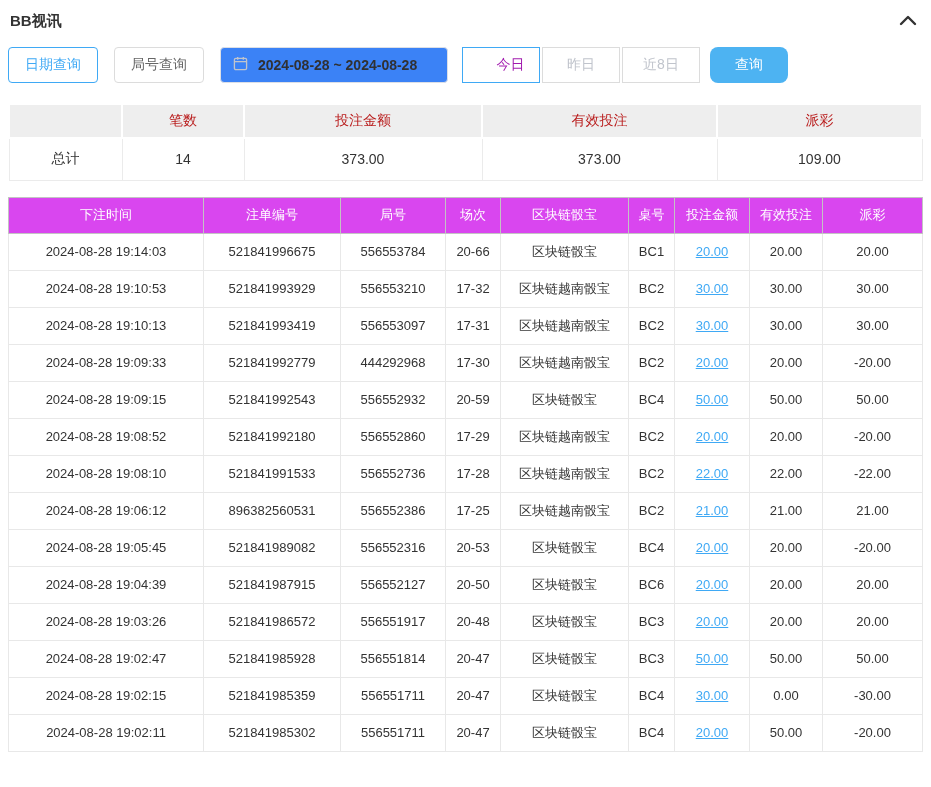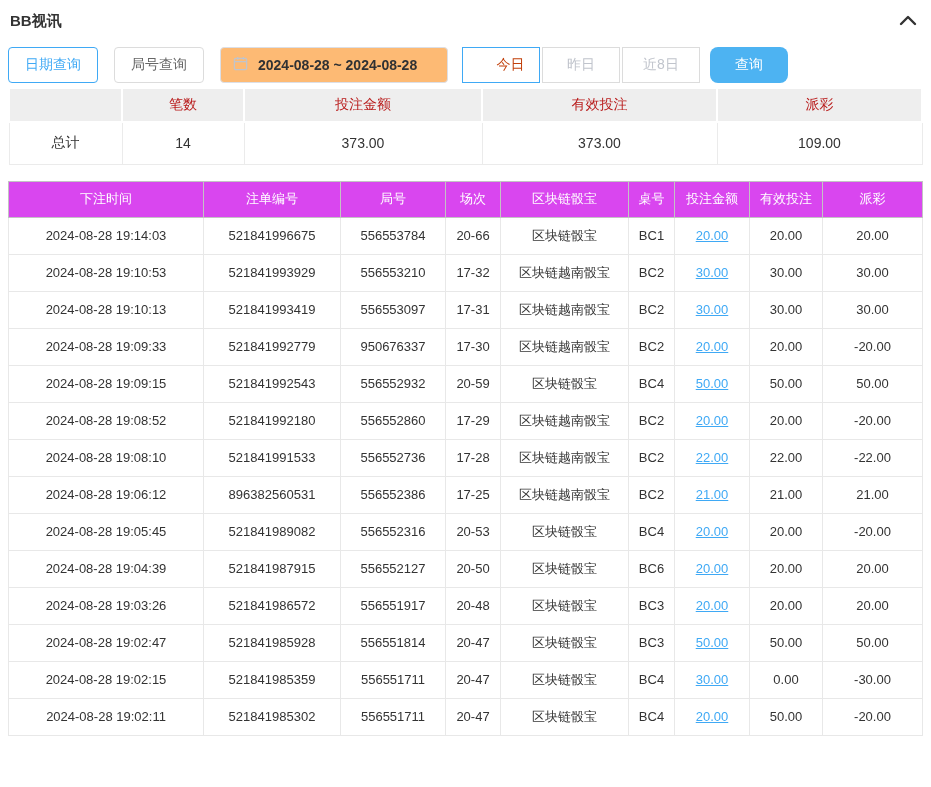--- a/index.html
+++ b/index.html
@@ -25,21 +25,21 @@
   .panel-title { font-size: 15px; font-weight: bold; color: #333; }
   .collapse-btn {
     background: none; border: none; cursor: pointer; padding: 2px;
     display: flex; align-items: center;
   }
 
   
   .toolbar {
     display: flex;
     align-items: center;
-    margin: 10px 0 4px 0;
+    margin: 10px 0 20px 0;
   }
   .btn {
     height: 36px;
     border-radius: 4px;
     background: #fff;
     font-size: 14px;
     padding: 0 16px;
     cursor: pointer;
     font-family: "Liberation Sans", sans-serif;
   }
@@ -50,36 +50,36 @@
     display: flex;
     align-items: center;
     gap: 10px;
     border: 1px solid #dcdfe6;
     border-radius: 4px;
     height: 36px;
     width: 228px;
     padding: 0 12px;
     margin-left: 16px;
     cursor: pointer;
-    background: #fdba74;
+    background: #3b82f6;
   }
   .date-input .date-text { font-weight: bold; color: #303133; font-size: 14px; white-space: nowrap; }
 
   .quick-group { display: flex; gap: 2px; margin-left: 14px; }
   .quick-btn {
     width: 78px;
     height: 36px;
     border: 1px solid #dcdcdc;
     background: #fff;
     color: #c0c4cc;
     font-size: 14px;
     cursor: pointer;
     font-family: "Liberation Sans", sans-serif;
   }
-  .quick-btn.active { border-color: #3fa9f5; color: #c2410c; padding-left: 25px; }
+  .quick-btn.active { border-color: #3fa9f5; color: #a21caf; padding-left: 25px; }
 
   .search-btn {
     width: 78px;
     height: 36px;
     margin-left: 10px;
     background: #4db3f2;
     color: #fff;
     border: none;
     border-radius: 8px;
     font-size: 14px;
@@ -253,21 +253,21 @@
           <td>17-31</td>
           <td>区块链越南骰宝</td>
           <td>BC2</td>
           <td><a class="bet-link">30.00</a></td>
           <td>30.00</td>
           <td>30.00</td>
         </tr>
         <tr>
           <td>2024-08-28 19:09:33</td>
           <td>521841992779</td>
-          <td>950676337</td>
+          <td>444292968</td>
           <td>17-30</td>
           <td>区块链越南骰宝</td>
           <td>BC2</td>
           <td><a class="bet-link">20.00</a></td>
           <td>20.00</td>
           <td class="negative">-20.00</td>
         </tr>
         <tr>
           <td>2024-08-28 19:09:15</td>
           <td>521841992543</td>

